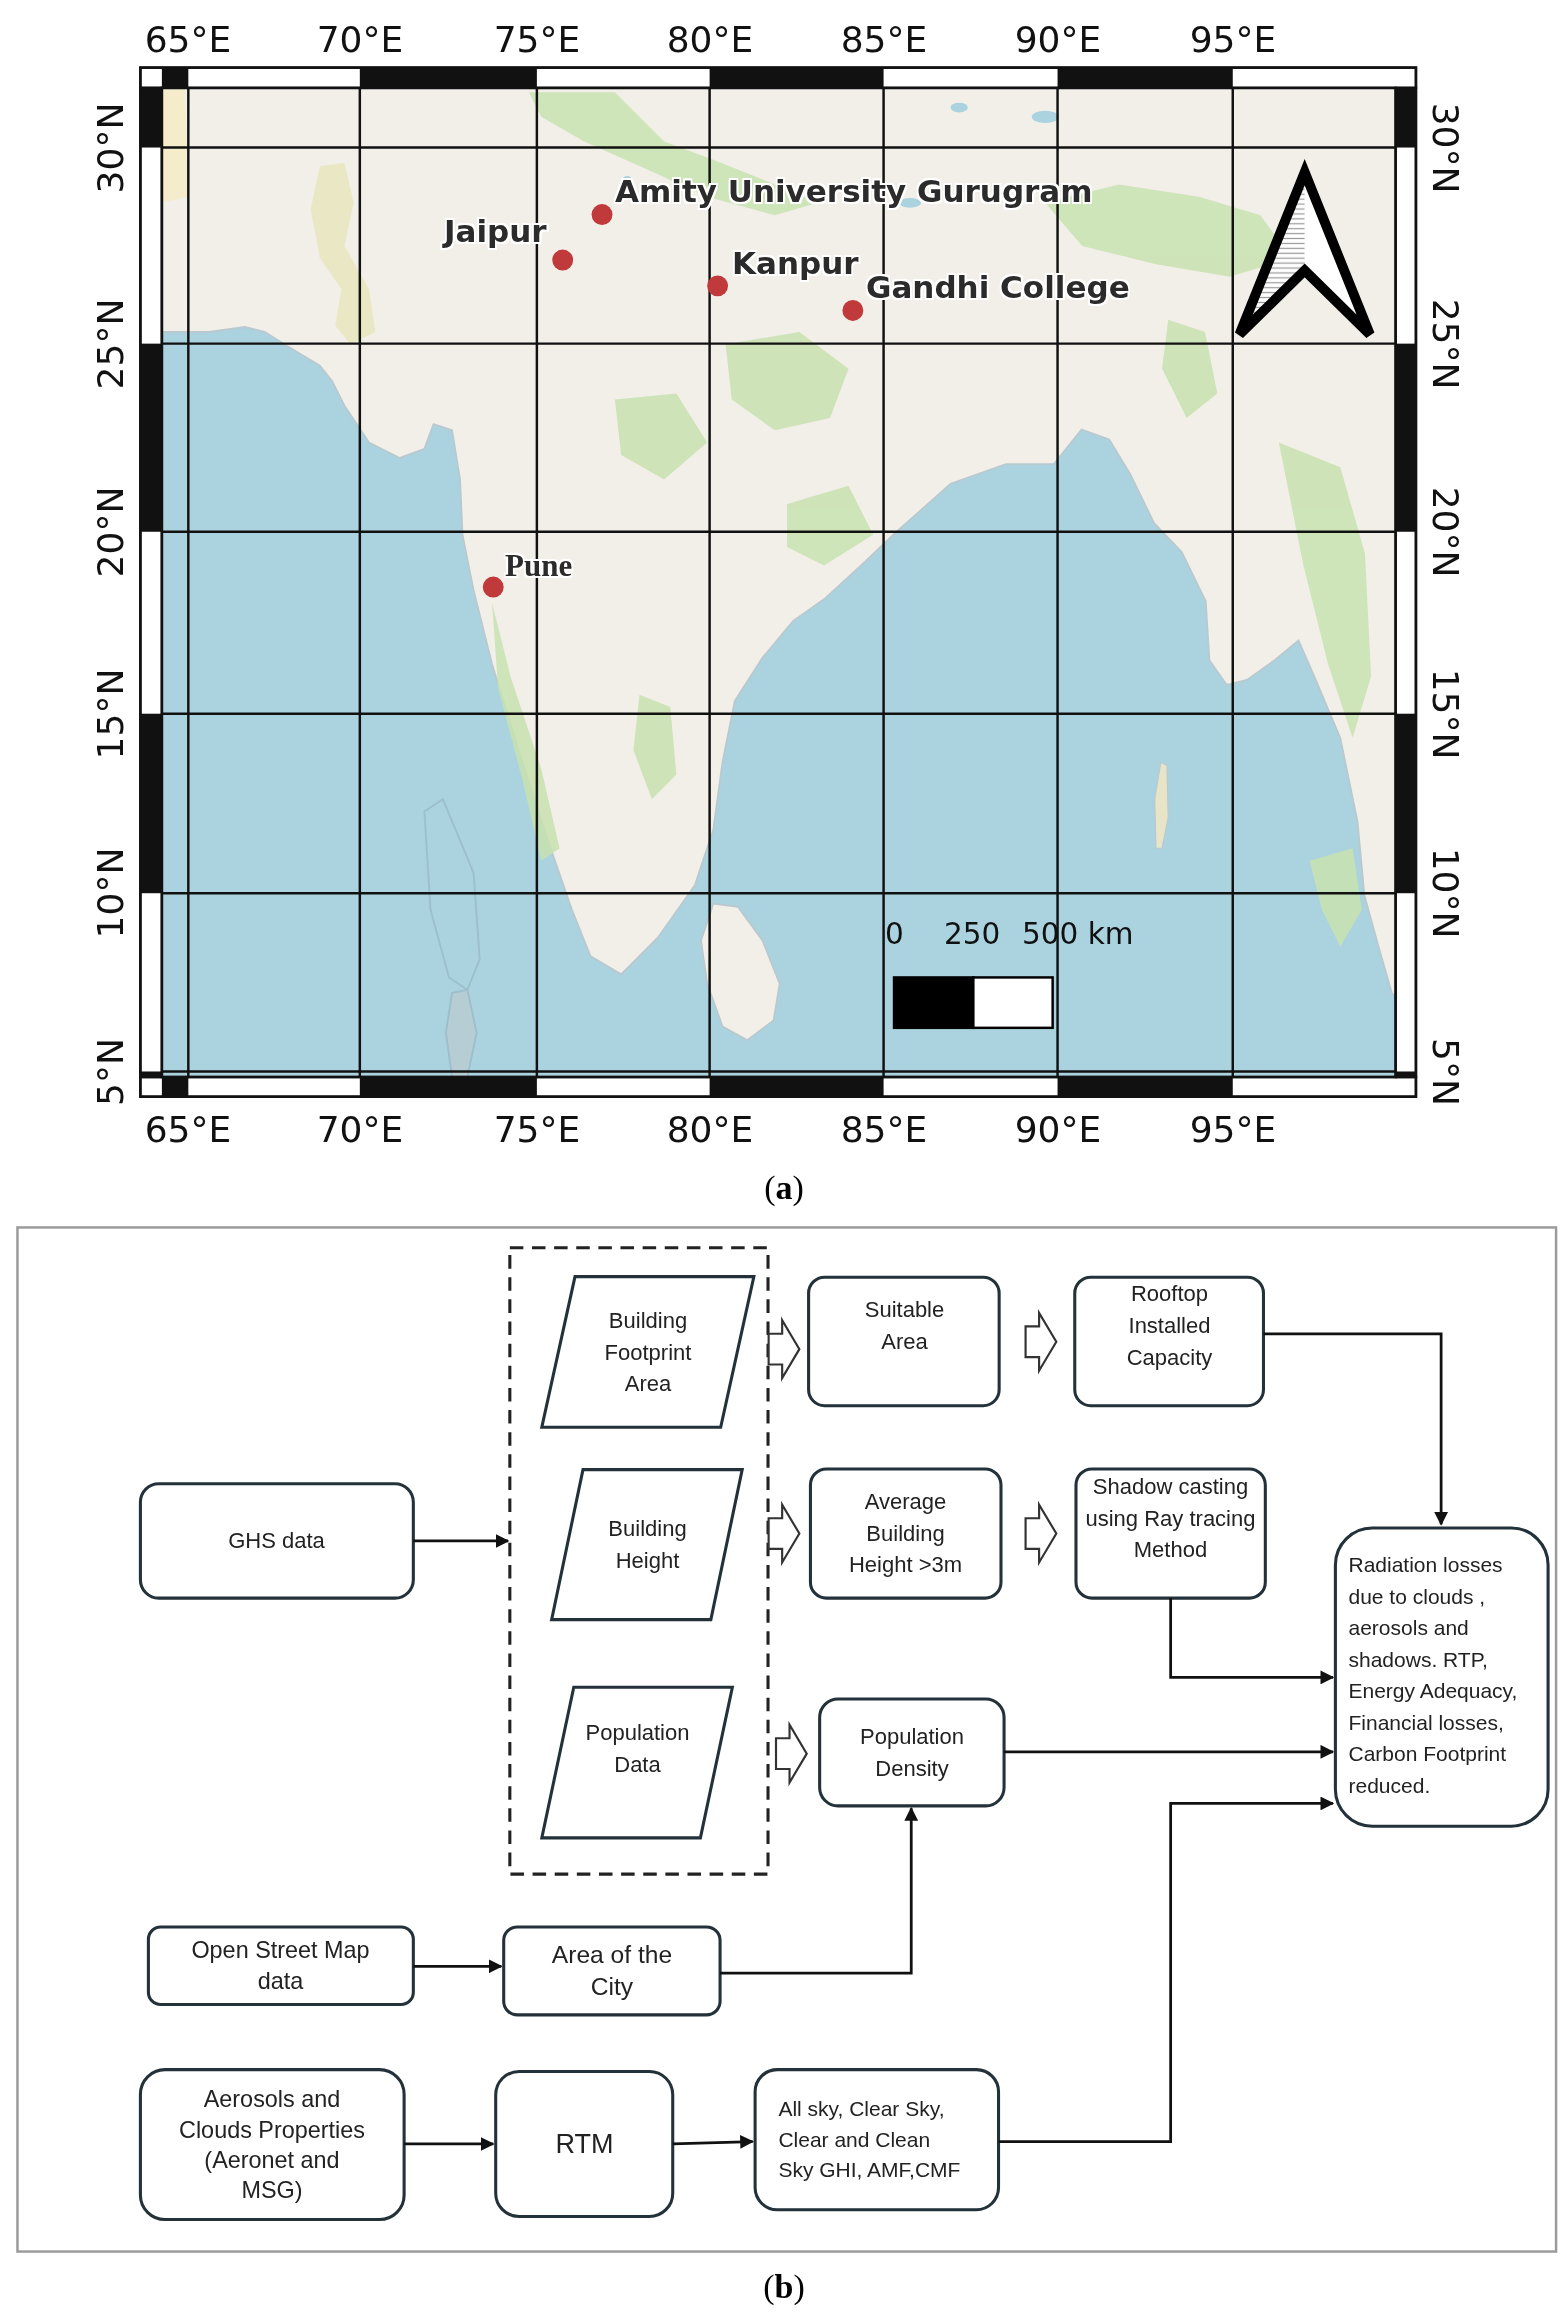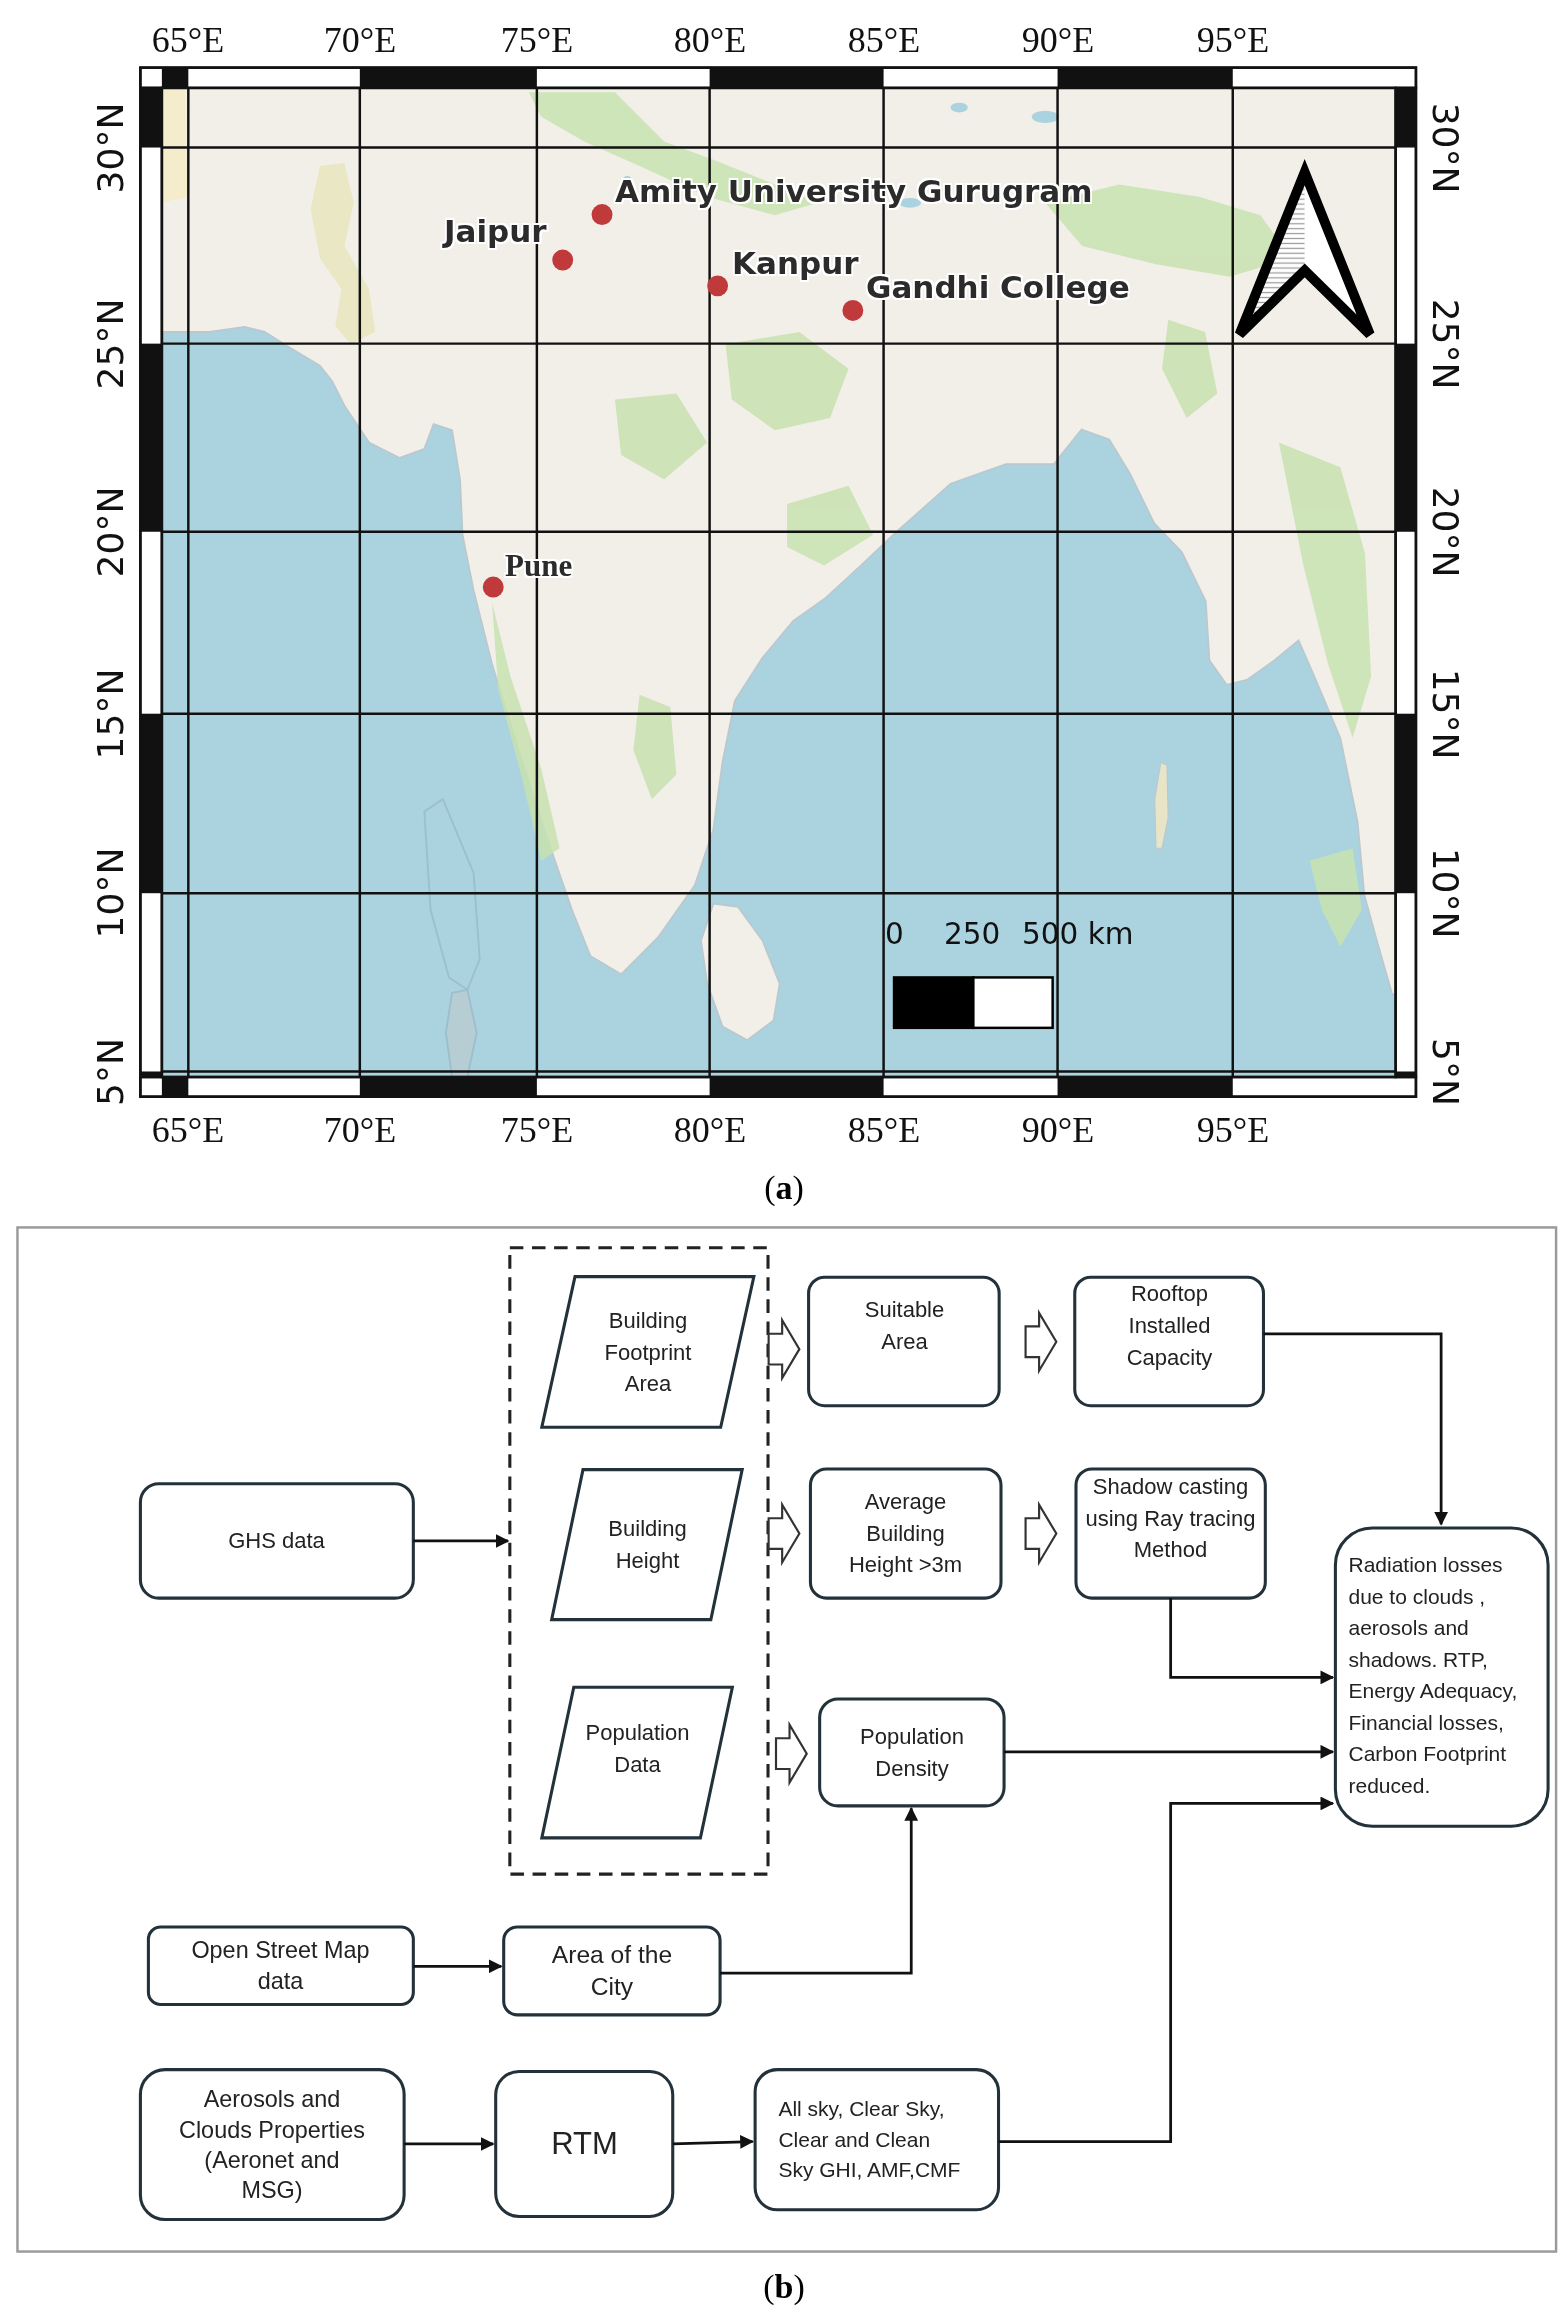--- a/index.html
+++ b/index.html
@@ -1,20 +1,20 @@
 <!DOCTYPE html>
 <html style="font-size:9.8px"><head>
 <meta charset="utf-8">
 <style>
   html, body { margin: 0; padding: 0; background: #ffffff; }
   body { width: 1568px; height: 2319px; position: relative; overflow: hidden; font-family: "DejaVu Sans", sans-serif; }
   .abs { position: absolute; }
   svg { position: absolute; left: 0; top: 0; }
   .axis-lbl { position: absolute; font-family: "DejaVu Sans", sans-serif; font-size: 36px; color: #111; white-space: nowrap; line-height: 1; }
-  .axis-lbl.lon { transform: translateX(-50%); font-family: Liberation Serif, serif; }
+  .axis-lbl.lon { transform: translateX(-50%); }
   .city-lbl { position: absolute; font-family: "DejaVu Sans", sans-serif; font-weight: bold; font-size: 31px; color: #2b2b2b; white-space: nowrap; line-height: 1;
     text-shadow: -1.8px -1.8px 0 #fff, 1.8px -1.8px 0 #fff, -1.8px 1.8px 0 #fff, 1.8px 1.8px 0 #fff, 0 1.8px 0 #fff, 0 -1.8px 0 #fff, 1.8px 0 0 #fff, -1.8px 0 0 #fff; }
   .scale-lbl { position: absolute; font-family: "DejaVu Sans", sans-serif; font-size: 29.5px; color: #111; white-space: nowrap; line-height: 1; }
   .caption { position: absolute; left: 0; width: 1568px; text-align: center; font-family: "Liberation Serif", serif; font-size: 34px; color: #000; line-height: 1; }
   .caption b { font-weight: bold; }
   .fc-text { position: absolute; display: flex; align-items: center; justify-content: center; text-align: center; font-family: "Liberation Sans", sans-serif; font-size: 22px; color: #222; line-height: 1.45; box-sizing: border-box; white-space: pre-line; }
   .fc-text.left { justify-content: flex-start; text-align: left; padding-left: 13.5px; }
 </style>
 </head>
 <body>
@@ -268,20 +268,20 @@
   <div class="fc-text" style="left:820px;top:482px;width:184px;height:107px;">Population
 Density</div>
   <div class="fc-text" style="left:504px;top:710px;width:216px;height:88px;font-size:24.6px;line-height:1.3;">Area of the
 City</div>
   <div class="fc-text" style="left:148px;top:710px;width:265px;height:77px;font-size:23.4px;line-height:1.3;">Open Street Map
 data</div>
   <div class="fc-text" style="left:140px;top:853px;width:264px;height:150px;font-size:23.4px;line-height:1.3;">Aerosols and
 Clouds Properties
 (Aeronet and
 MSG)</div>
-  <div class="fc-text" style="left:496px;top:855px;width:177px;height:145px;font-size:31px;">RTM</div>
+  <div class="fc-text" style="left:496px;top:855px;width:177px;height:145px;font-size:27px;">RTM</div>
   <div class="fc-text left" style="left:755px;top:853px;width:243px;height:140px;font-size:21px;line-height:1.45;padding-left:23.4px;">All sky, Clear Sky,
 Clear and Clean
 Sky GHI, AMF,CMF</div>
 </div>
 
 <div class="caption" style="top:2270px;">(<b>b</b>)</div>
 
 
 </body></html>

